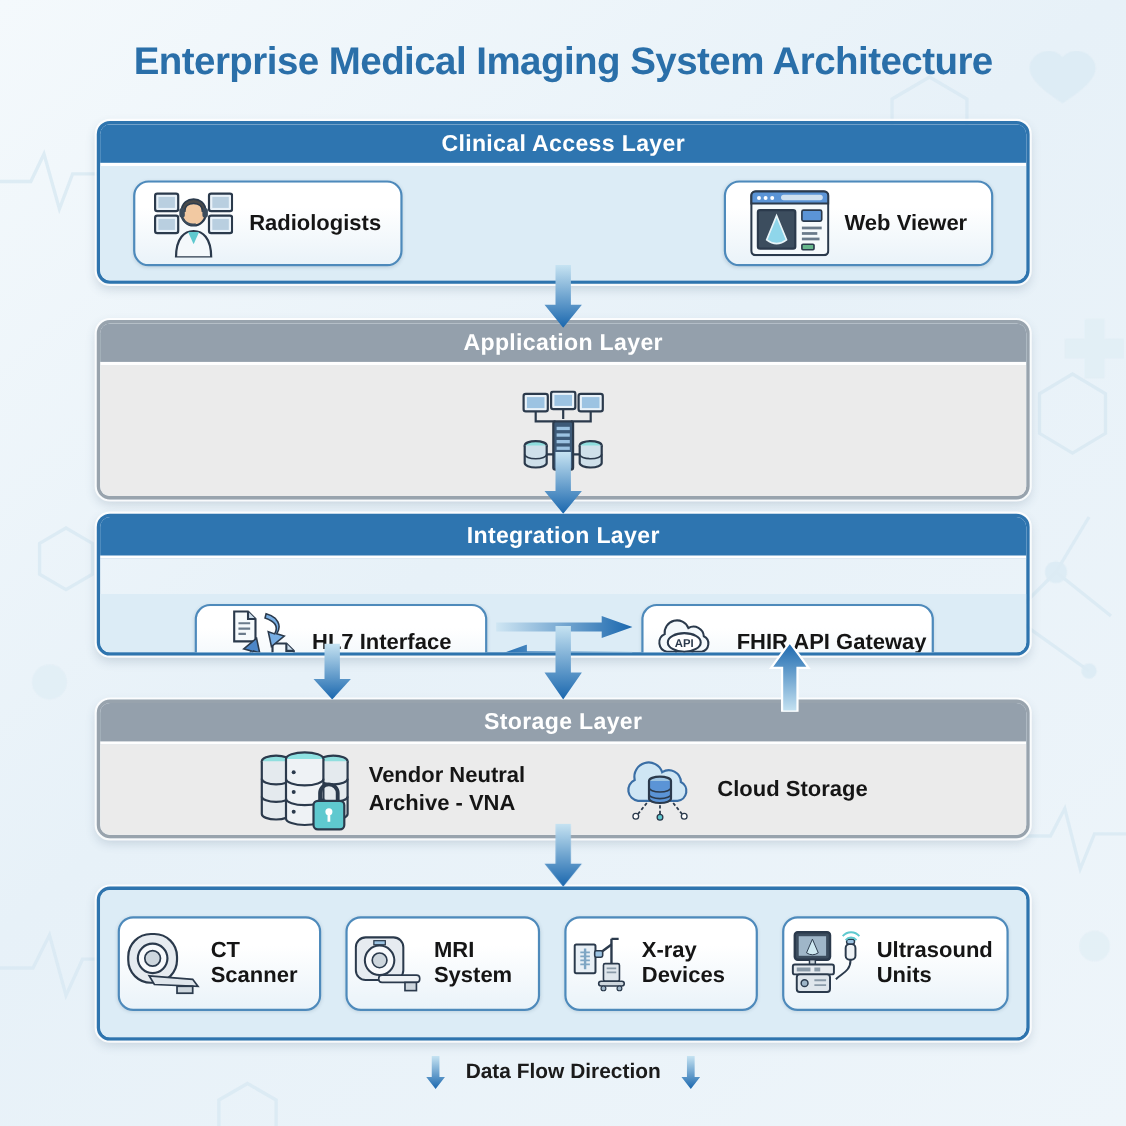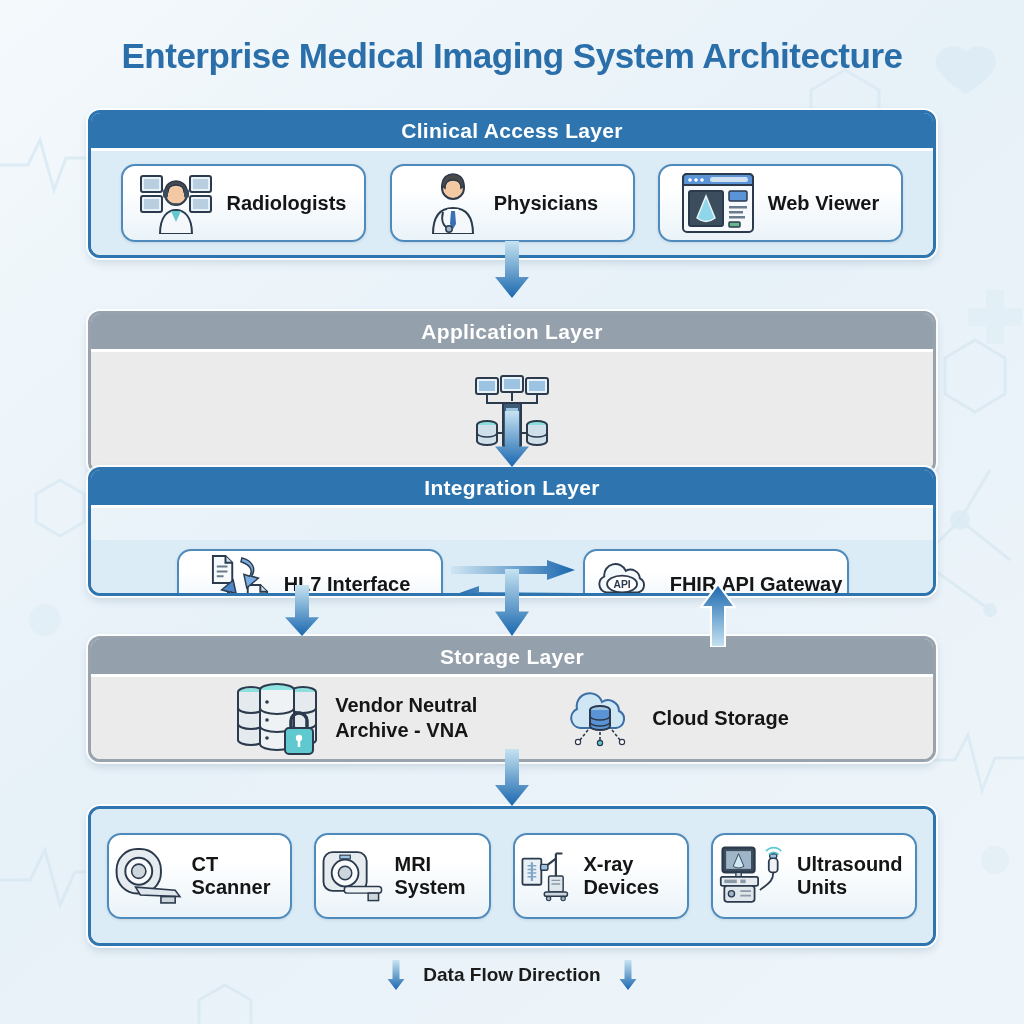--- a/index.html
+++ b/index.html
@@ -19,21 +19,21 @@
   .layer.gray { border:3px solid #98a3ad; }
   .layer-header { height:38px; flex:0 0 38px; display:flex; align-items:center; justify-content:center;
     color:#ffffff; font-size:21px; font-weight:bold; letter-spacing:.3px; border-bottom:3px solid #ffffff; }
   .layer.blue .layer-header { background:#2e75b0; }
   .layer.gray .layer-header { background:#94a0ac; }
   .layer-body { flex:1; position:relative; display:flex; align-items:center; }
   .layer.blue .layer-body { background:#dcecf6; }
   .layer.gray .layer-body { background:#ebebeb; }
 
   #layer-clinical    { top:110px; height:148px; }
-  #layer-application { top:311px; height:163px; }
+  #layer-application { top:291px; height:163px; }
   #layer-integration { top:467px; height:129px;gap:32px; }
   #layer-storage     { top:636px; height:126px; }
   #layer-acquisition { top:806px; height:140px; }
 
   .card { background:linear-gradient(180deg,#ffffff 30%,#eaf3f9 100%);
     border:2.5px solid #4e8abb; border-radius:14px;
     display:flex; align-items:center; justify-content:center; gap:14px;
     box-shadow:0 1px 3px rgba(50,80,110,.15); }
   .card-label { font-size:20px; font-weight:bold; color:#151515; line-height:1.15; }
 
@@ -134,32 +134,20 @@
           </g>
           <path d="M20 62 C20 44 28 38 36 38 C44 38 52 44 52 62 Z" fill="#f4f8fb" stroke="#2b3a4c" stroke-width="2"></path>
           <polygon points="31,39 41,39 36,50" fill="#5fc9cf"></polygon>
           <circle cx="36" cy="22" r="11" fill="#f2c9a2" stroke="#2b3a4c" stroke-width="2"></circle>
           <path d="M25 20 C25 12 31 9 36 9 C41 9 47 12 47 20 L44 20 C44 15 40 13 36 13 C32 13 28 15 28 20 Z" fill="#4a4a4a" stroke="#2b3a4c" stroke-width="1.5"></path>
           <rect x="23" y="17" width="5" height="9" rx="2.5" fill="#3c4c5c"></rect>
           <rect x="44" y="17" width="5" height="9" rx="2.5" fill="#3c4c5c"></rect>
           <path d="M26 26 C28 31 33 33 38 32" fill="none" stroke="#3c4c5c" stroke-width="2"></path>
         </svg>
         <span class="card-label">Radiologists</span>
-      </div>
-      <div class="card">
-        <svg width="54" height="62" viewBox="0 0 54 62">
-          <path d="M7 62 C7 42 16 36 27 36 C38 36 47 42 47 62 Z" fill="#f4f8fb" stroke="#2b3a4c" stroke-width="2"></path>
-          <polygon points="21,37 33,37 27,47" fill="#ffffff"></polygon>
-          <polygon points="25,39 29,39 30,52 27,57 24,52" fill="#3a6fb5"></polygon>
-          <path d="M17 40 C15 48 17 54 22 56" fill="none" stroke="#2b3a4c" stroke-width="2"></path>
-          <circle cx="23" cy="57" r="3.2" fill="#9fb6c8" stroke="#2b3a4c" stroke-width="1.5"></circle>
-          <circle cx="27" cy="16" r="11" fill="#f2c9a2" stroke="#2b3a4c" stroke-width="2"></circle>
-          <path d="M16 14 C16 5 22 2 27 2 C32 2 38 5 38 14 L35 16 C35 10 31 8 27 8 C23 8 19 10 19 16 Z" fill="#4a4a4a" stroke="#2b3a4c" stroke-width="1.5"></path>
-        </svg>
-        <span class="card-label">Physicians</span>
       </div>
       <div class="card">
         <svg width="72" height="60" viewBox="0 0 72 60">
           <rect x="1" y="1" width="70" height="58" rx="4" fill="#f6fafc" stroke="#2b3a4c" stroke-width="2"></rect>
           <path d="M1 5 a4 4 0 0 1 4 -4 h62 a4 4 0 0 1 4 4 v7 H1 Z" fill="#5b94d6" stroke="#2b3a4c" stroke-width="2"></path>
           <circle cx="8" cy="7" r="1.8" fill="#fff"></circle>
             <circle cx="14" cy="7" r="1.8" fill="#fff"></circle>
             <circle cx="20" cy="7" r="1.8" fill="#fff"></circle>
           <rect x="28" y="4" width="38" height="5" rx="2.5" fill="#cfe0f0"></rect>
           <rect x="7" y="18" width="34" height="35" rx="2" fill="#3c4d5e" stroke="#2b3a4c" stroke-width="2"></rect>

